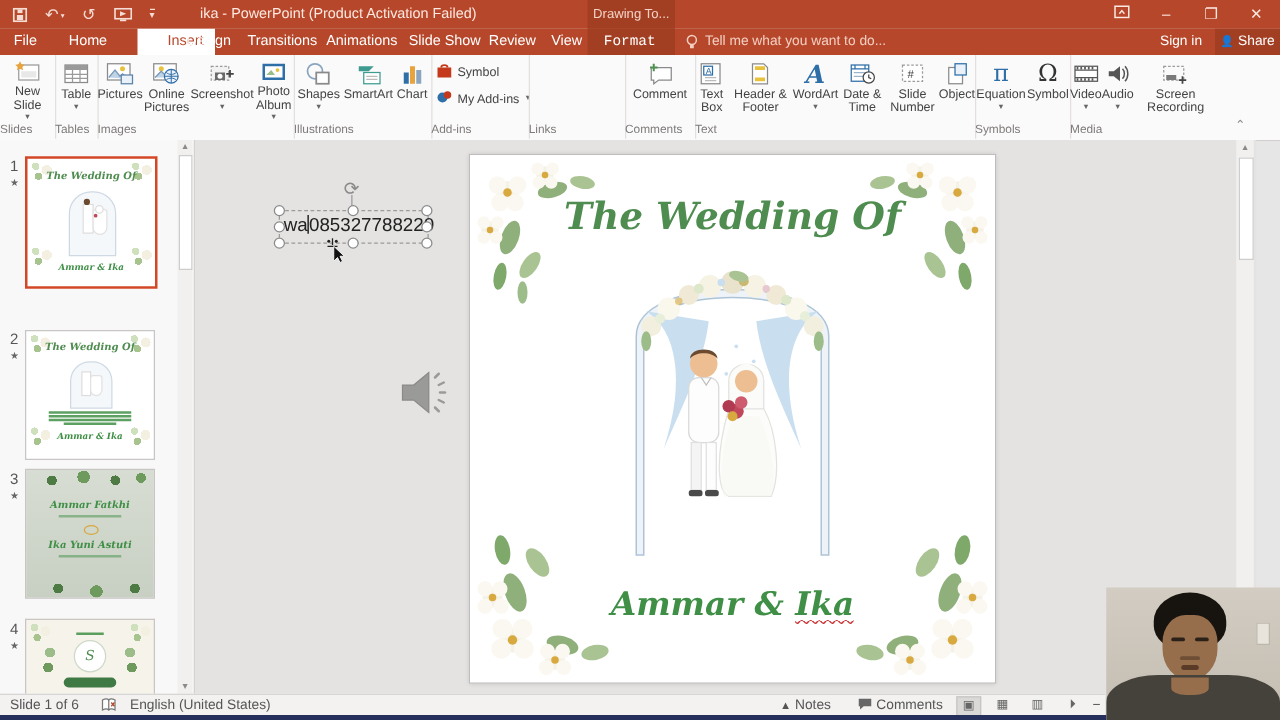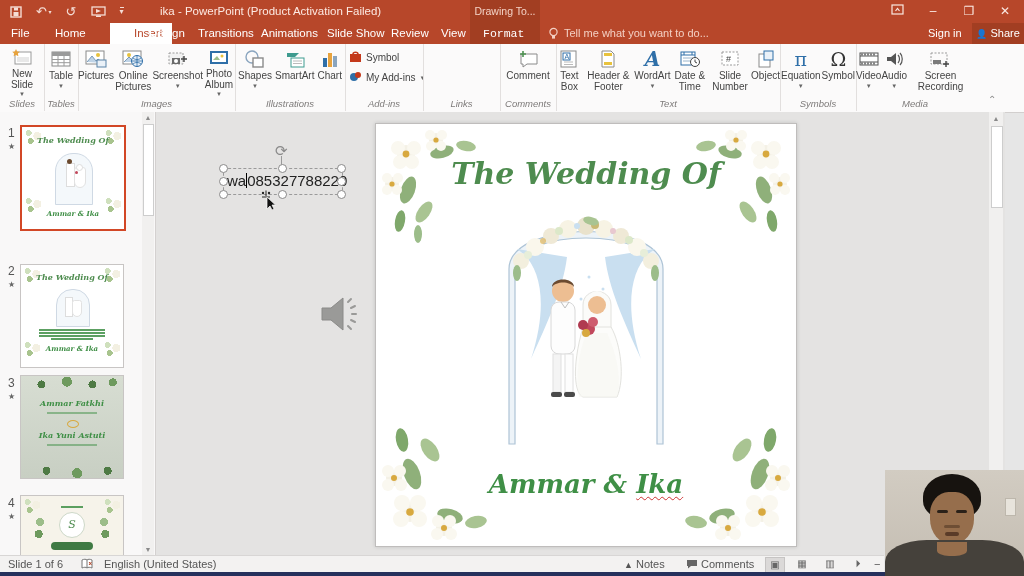--- a/index.html
+++ b/index.html
@@ -24,21 +24,21 @@
   .tab.active{background:#fff;color:#B7472A;}
   #ctx-tabbg{position:absolute;left:470px;top:0;width:70px;height:21px;background:#A23E22;}
   #tellme{position:absolute;left:548px;top:0;height:21px;line-height:21px;color:#f3cfc3;
           font-size:11px;display:flex;align-items:center;gap:5px;}
   #signin{position:absolute;left:928px;top:0;height:21px;line-height:21px;color:#fff;font-size:11px;}
   #share{position:absolute;left:972px;top:0;width:52px;height:21px;background:#A23E22;color:#fff;
          font-size:11px;line-height:21px;text-align:center;}
   
   #ribbon{left:0;top:44px;width:1024px;height:68px;background:#FBFAFA;border-bottom:1px solid #D2CFCE;}
   .rgroup{position:absolute;top:0;height:67px;border-right:1px solid #E2DFDE;overflow:hidden;}
-  .rgname{position:absolute;left:0;right:0;bottom:2px;text-align:center;font-size:9.5px;color:#7E7B7A;font-style:italic;}
+  .rgname{position:absolute;left:0;right:0;bottom:2px;text-align:left;font-size:9.5px;color:#7E7B7A;}
   .rbtns{position:absolute;left:0;right:0;top:1px;height:52px;display:flex;justify-content:space-evenly;}
   .rbtn{display:flex;flex-direction:column;align-items:center;padding-top:2px;}
   .ric{height:24px;display:flex;align-items:center;justify-content:center;}
   .rlabel{font-size:10px;line-height:10.5px;color:#444;text-align:center;white-space:pre-line;}
   .arr{font-size:6px;color:#666;line-height:6px;margin-top:1px;}
   .glyph{font-family:"DejaVu Serif",serif;}
   .smallstack{display:flex;flex-direction:column;justify-content:flex-start;gap:5px;padding:5px 4px;}
   .sbtn{display:flex;align-items:center;gap:4px;font-size:10px;color:#444;white-space:nowrap;}
   #ribbon-collapse{position:absolute;left:988px;top:50px;color:#8a8a8a;font-size:10px;}
   

